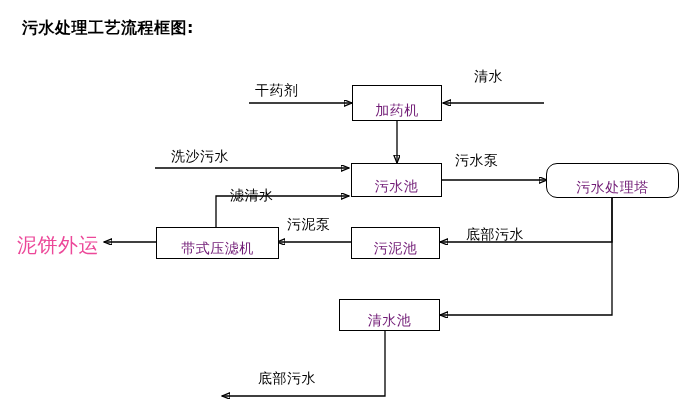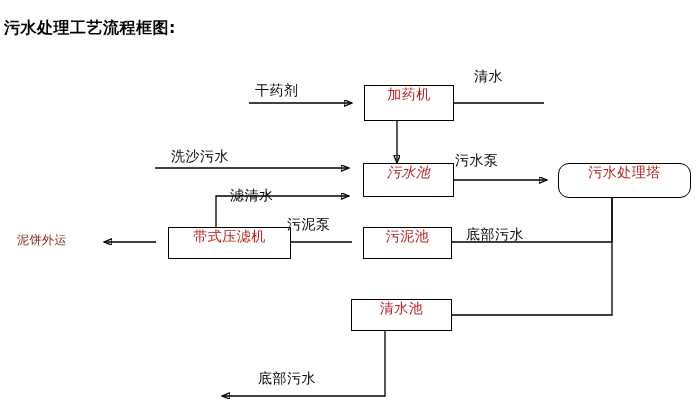--- a/index.html
+++ b/index.html
@@ -12,54 +12,53 @@
   }
   #canvas {
     position: relative;
     width: 700px;
     height: 420px;
     background: #ffffff;
     overflow: hidden;
   }
   .title {
     position: absolute;
-    left: 4px;
+    left: 22px;
     top: 18px;
     font-size: 16px;
     font-weight: bold;
     color: #000000;
     letter-spacing: 0.5px;
     white-space: nowrap;
   }
   .node {
     position: absolute;
     box-sizing: border-box;
     border: 1px solid #000000;
     background: #ffffff;
-    color: #b91c1c;
+    color: #701a75;
     font-size: 14px;
     display: flex;
-    align-items: flex-start;
+    align-items: flex-end;
     justify-content: center;
     white-space: nowrap;
     letter-spacing: 0.5px;
-    margin-left: 12px;
   }
   .edge-label {
     position: absolute;
     font-size: 14px;
     color: #000000;
     white-space: nowrap;
     letter-spacing: 0.5px;
     text-align: right;
   }
   .out-label {
     position: absolute;
-    font-size: 12px;
-    color: #7f1d1d;
+    font-size: 20px;
+    color: #ec4899;
     white-space: nowrap;
     letter-spacing: 0.5px;
   }
   svg.wires {
     position: absolute;
     left: 0;
     top: 0;
     width: 700px;
     height: 420px;
     pointer-events: none;
@@ -104,21 +103,21 @@
 
     <path d="M612 198 L612 315 L440 315" marker-end="url(#ah)"></path>
 
     <path d="M385 331 L385 396 L222 396" marker-end="url(#ah)"></path>
   </svg>
 
   <div class="node" style="left:352px; top:85px; width:90px; height:36px;">
     <span>加药机</span>
   </div>
 
-  <div class="node" style="left:351px; top:163px; width:91px; height:34px;font-style:italic;">
+  <div class="node" style="left:351px; top:163px; width:91px; height:34px;">
     <span>污水池</span>
   </div>
 
   <div class="node" style="left:546px; top:163px; width:133px; height:35px;border-radius:11px;">
     <span>污水处理塔</span>
   </div>
 
   <div class="node" style="left:156px; top:227px; width:123px; height:32px;">
     <span>带式压滤机</span>
   </div>

